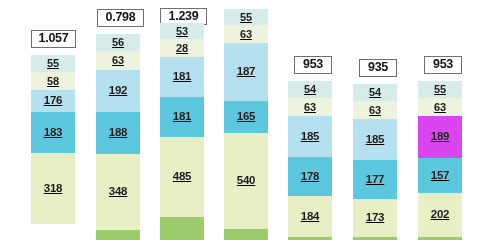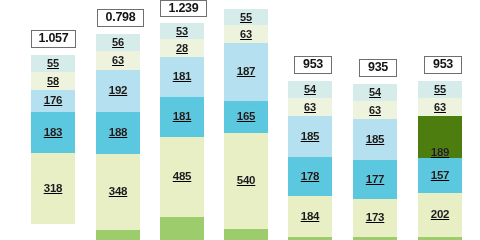--- a/index.html
+++ b/index.html
@@ -91,21 +91,21 @@
         <span class="seg-val">192</span>
       </div>
       <div class="seg" style="height: 42px; background: rgb(92, 200, 224);">
         <span class="seg-val">188</span>
       </div>
       <div class="seg" style="height: 76px; background: rgb(232, 239, 196);">
         <span class="seg-val">348</span>
       </div>
       <div class="seg" style="height: 27px; background: rgb(156, 204, 107);"></div>
     </div>
-    <div class="total-box" style="left: 160px; top: 0px; width: 47px; height: 17px;">1.239</div>
+    <div class="total-box" style="left: 160px; top: 8px; width: 47px; height: 17px;">1.239</div>
     <div class="bar" style="left: 160px; top: 23px; width: 44px;">
       <div class="seg thin" style="height: 16px; background: rgb(214, 236, 234);">
         <span class="seg-val">53</span>
       </div>
       <div class="seg thin" style="height: 18px; background: rgb(238, 243, 221);">
         <span class="seg-val">28</span>
       </div>
       <div class="seg" style="height: 40px; background: rgb(181, 224, 239);">
         <span class="seg-val">181</span>
       </div>
@@ -174,21 +174,21 @@
       <div class="seg" style="height: 24px; background: rgb(156, 204, 107);"></div>
     </div>
     <div class="total-box" style="left: 424px; top: 56px; width: 38px; height: 18px;">953</div>
     <div class="bar" style="left: 418px; top: 81px; width: 44px;">
       <div class="seg thin" style="height: 17px; background: rgb(214, 236, 234);">
         <span class="seg-val">55</span>
       </div>
       <div class="seg thin" style="height: 18px; background: rgb(238, 243, 221);">
         <span class="seg-val">63</span>
       </div>
-      <div class="seg" style="height: 42px; background: #4d7c0f; align-items: flex-end;">
+      <div class="seg" style="height: 42px; background: #d946ef;">
         <span class="seg-val">189</span>
       </div>
       <div class="seg" style="height: 35px; background: rgb(92, 200, 224);">
         <span class="seg-val">157</span>
       </div>
       <div class="seg" style="height: 44px; background: rgb(232, 239, 196);">
         <span class="seg-val">202</span>
       </div>
       <div class="seg" style="height: 24px; background: rgb(156, 204, 107);"></div>
     </div>

